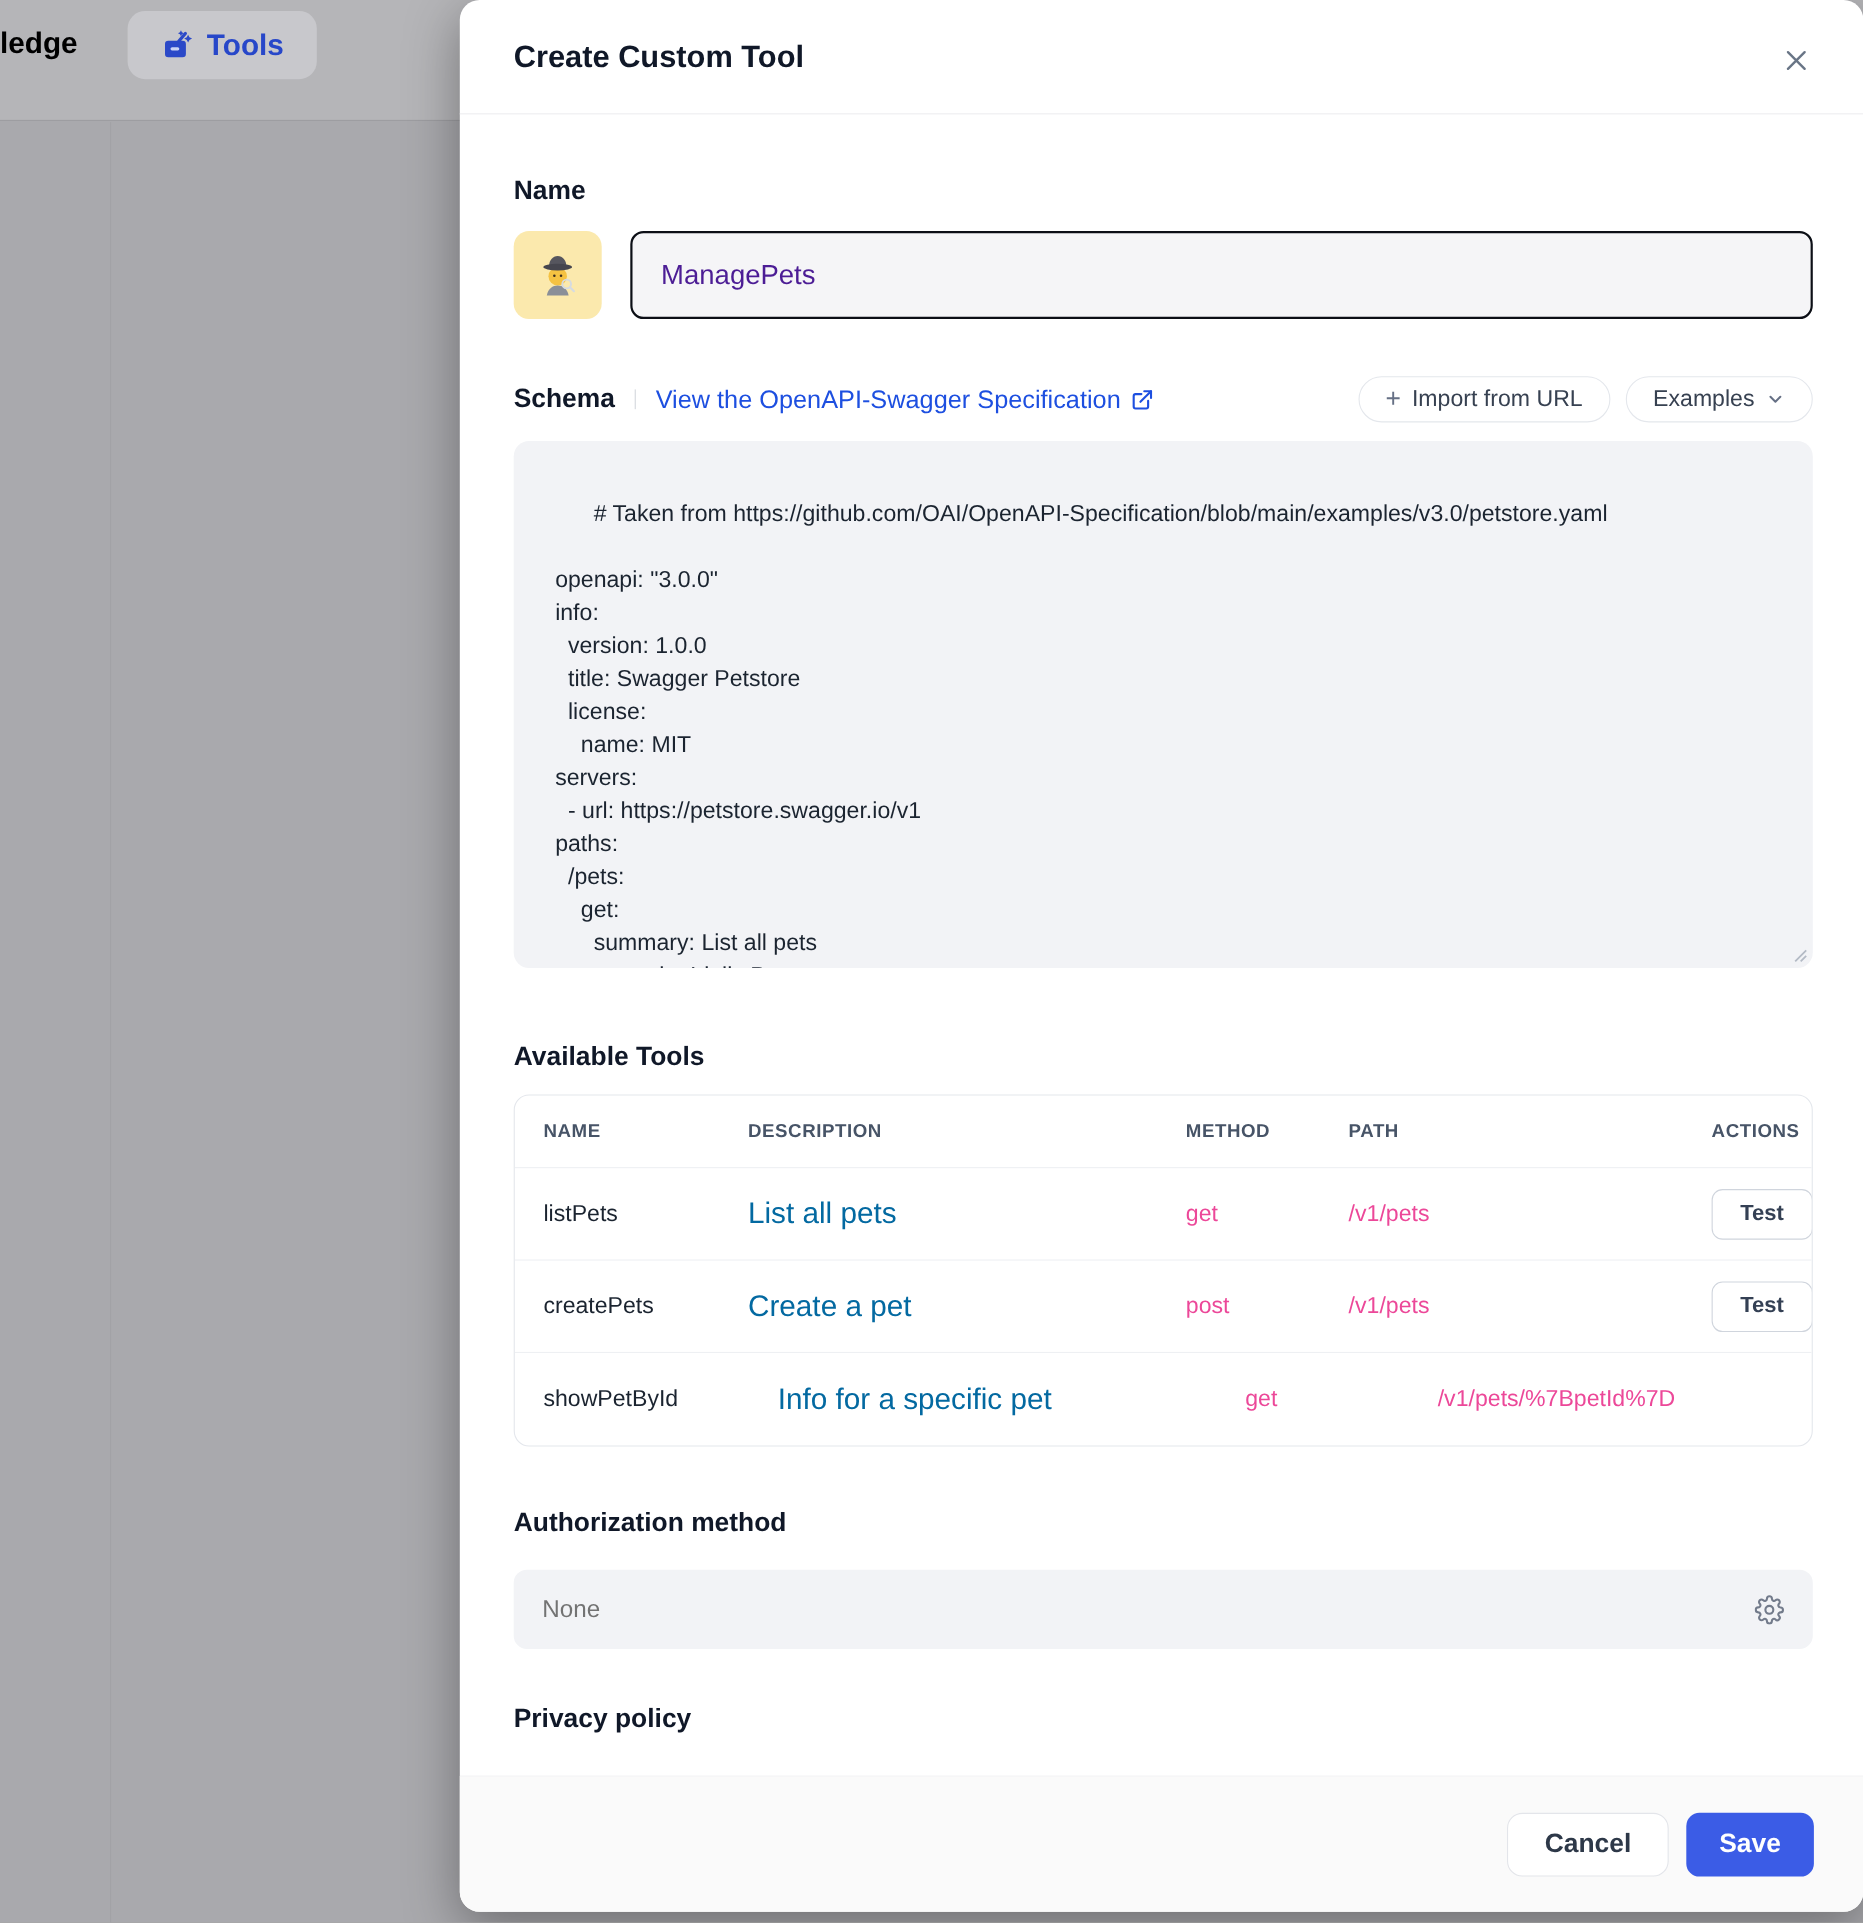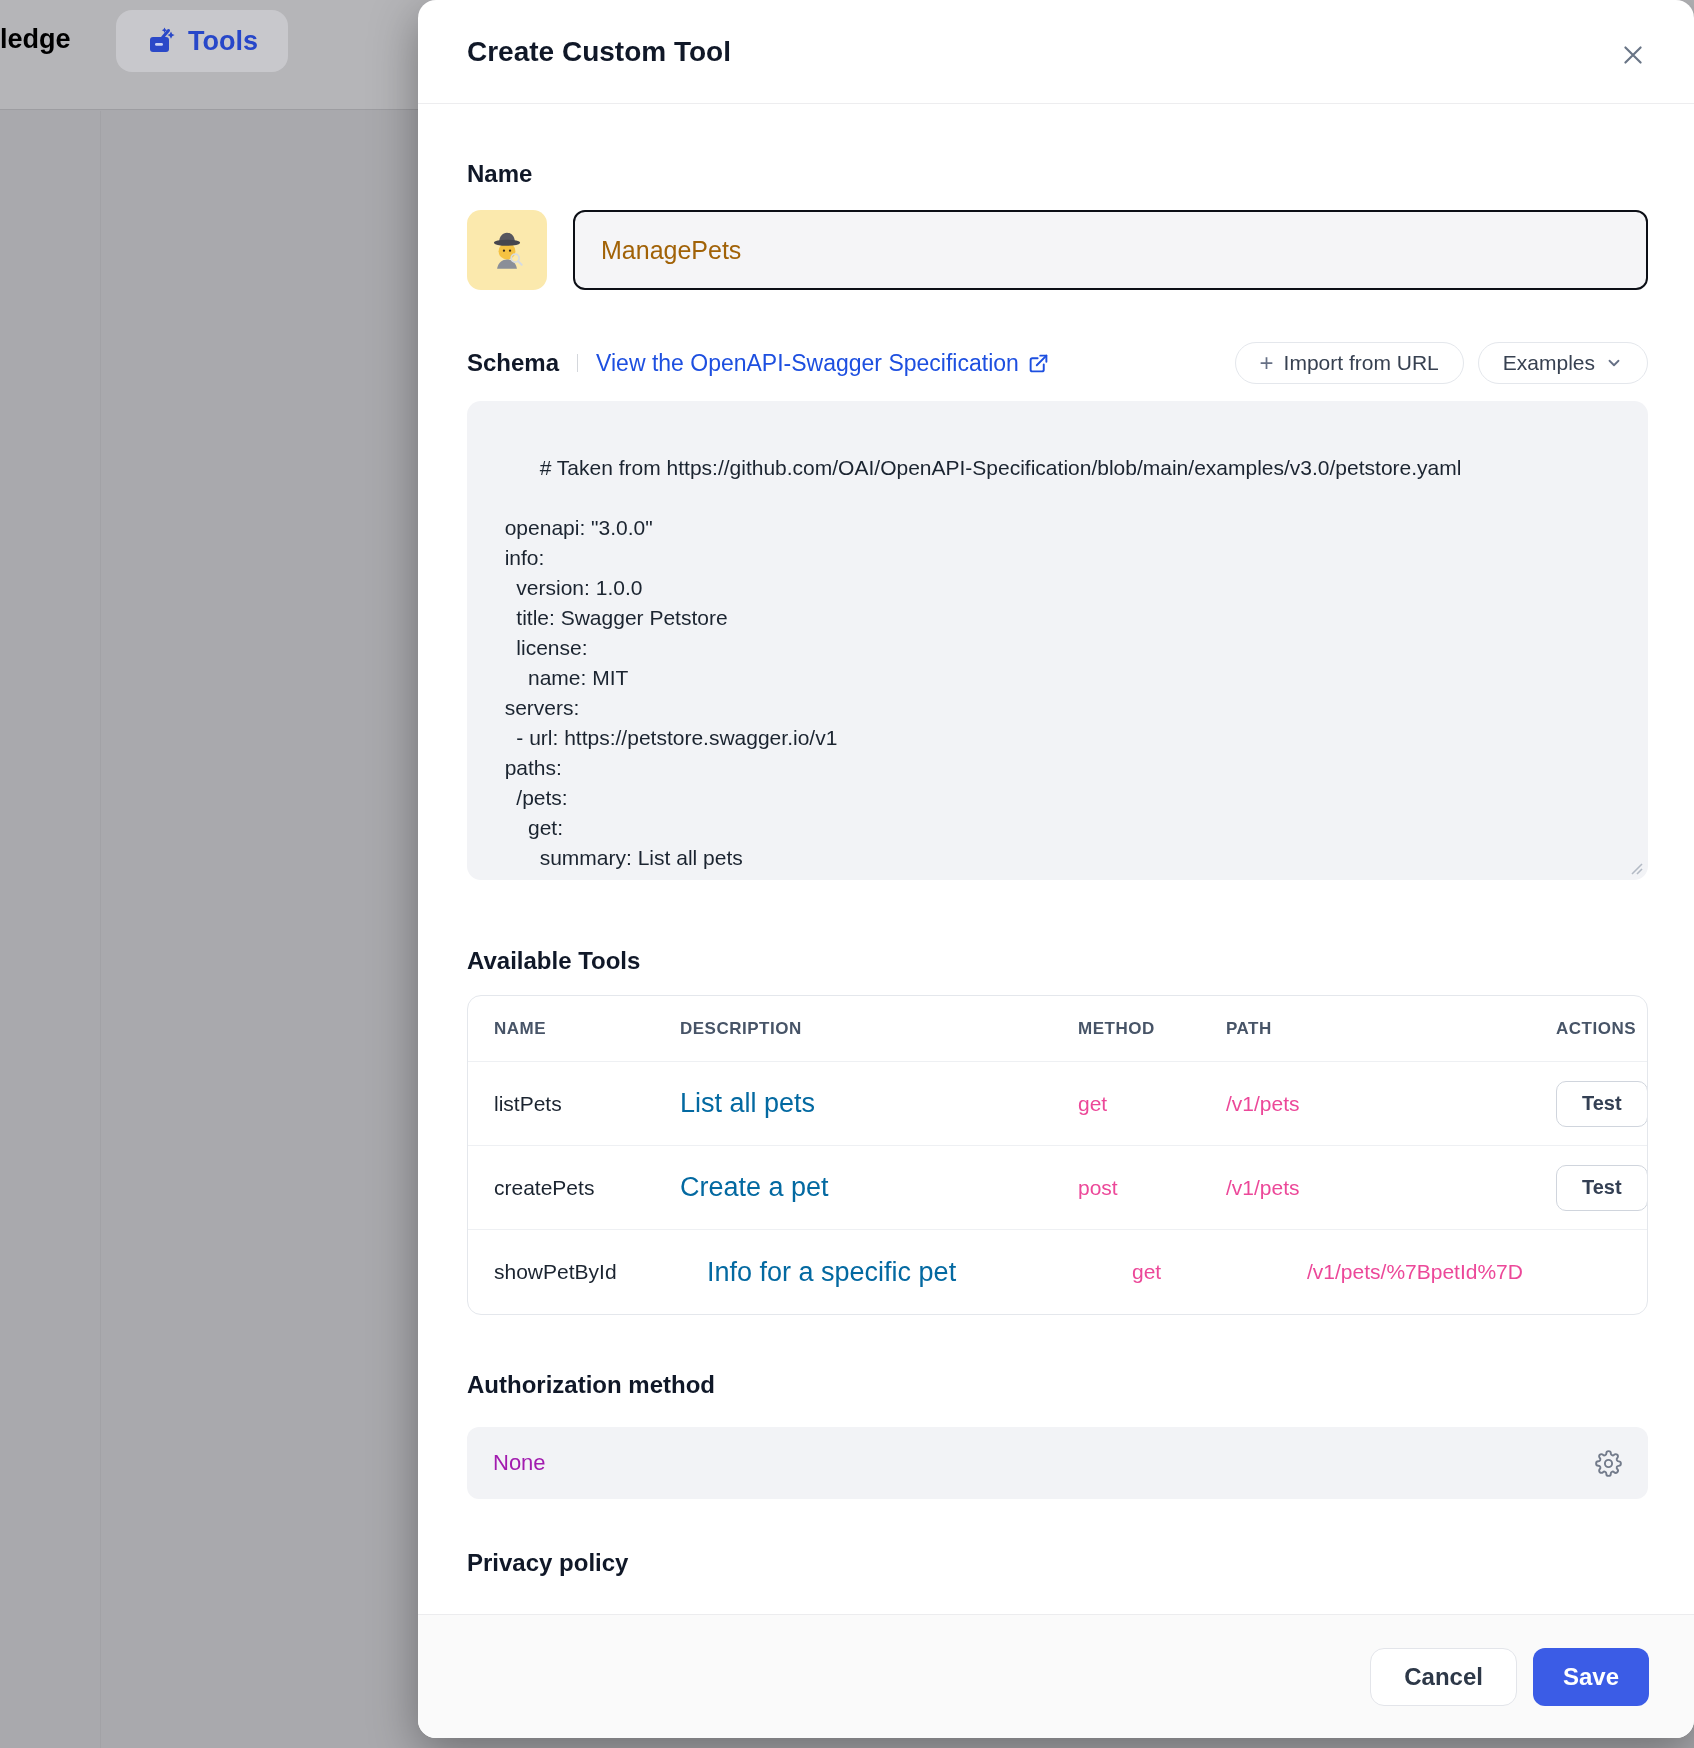--- a/index.html
+++ b/index.html
@@ -19,21 +19,21 @@
   .modal-title { position: absolute; left: 49px; top: 36px; font-size: 28px; font-weight: 700; color: #101828; }
   .close-btn { position: absolute; right: 42px; top: 36px; width: 38px; height: 38px; display: flex; align-items: center; justify-content: center; background: none; border: none; cursor: pointer; padding: 0; }
 
   .modal-body { position: absolute; left: 49px; right: 46px; top: 112px; }
 
   .section-heading { font-size: 24px; font-weight: 700; color: #101828; }
   .name-label { margin-top: 48px; }
 
   .name-row { margin-top: 22px; display: flex; align-items: center; }
   .avatar { width: 80px; height: 80px; border-radius: 14px; background: #fbe9ad; display: flex; align-items: center; justify-content: center; cursor: pointer; flex: none; }
-  .name-input { flex: 1; margin-left: 26px; height: 80px; border: 2.5px solid #0c0f16; border-radius: 12px; background: #f5f5f7; font-size: 25px; color: #a16207; padding: 0 26px; font-family: inherit; outline: none; }
+  .name-input { flex: 1; margin-left: 26px; height: 80px; border: 2.5px solid #0c0f16; border-radius: 12px; background: #f5f5f7; font-size: 25px; color: #4c1d95; padding: 0 26px; font-family: inherit; outline: none; }
 
   .schema-row { margin-top: 52px; display: flex; align-items: center; }
   .vdivider { width: 1px; height: 18px; background: #d4d7dc; margin: 0 18px; }
   .spec-link { display: flex; align-items: center; gap: 9px; color: #1d4fe0; font-size: 23px; cursor: pointer; text-decoration: none; }
   .btn-outline { height: 42px; border: 1px solid #e4e7ec; background: #fff; border-radius: 21px; display: flex; align-items: center; gap: 10px; padding: 0 24px; font-size: 21px; color: #374151; font-weight: 500; cursor: pointer; font-family: inherit; }
   .import-btn { margin-left: auto; }
   .examples-btn { margin-left: 14px; }
   .plus-glyph { font-size: 24px; color: #667085; font-weight: 400; line-height: 1; }
 
   .schema-box { position: relative; margin-top: 17px; height: 479px; background: #f2f3f6; border-radius: 14px; padding: 22px 26px; font-size: 21px; line-height: 30px; color: #1b2430; white-space: pre; overflow: hidden; cursor: text; }
@@ -47,21 +47,21 @@
   .t-body { height: 84px; border-bottom: 1px solid #eef0f3; }
   .t-body:last-child { border-bottom: none; gap: 27px; }
   .cell-name { font-size: 21px; color: #1b2430; }
   .cell-desc { font-size: 27px; color: #0369a1; }
   .cell-method, .cell-path { font-size: 21px; color: #ec4899; }
   .test-btn { justify-self: end; height: 46px; padding: 0 25px; border: 1px solid #d0d5dd; border-radius: 10px; background: #fff; font-size: 20px; font-weight: 600; color: #344054; cursor: pointer; font-family: inherit; }
   .th-actions { justify-self: end; }
 
   .auth-heading { margin-top: 56px; }
   .none-box { margin-top: 28px; height: 72px; background: #f2f3f6; border-radius: 12px; display: flex; align-items: center; padding: 0 26px; cursor: pointer; }
-  .none-label { font-size: 22px; color: #a21caf; }
+  .none-label { font-size: 22px; color: #737373; }
   .gear-wrap { margin-left: auto; display: flex; align-items: center; cursor: pointer; }
 
   .privacy-heading { margin-top: 50px; }
 
   .modal-footer { position: absolute; left: 0; right: 0; bottom: 0; height: 124px; background: #fafafa; border-top: 1px solid #ececee; border-radius: 0 0 18px 18px; display: flex; align-items: center; justify-content: flex-end; padding-right: 45px; gap: 16px; }
   .cancel-btn { height: 58px; padding: 0 33px; background: #fff; border: 1px solid #e3e5ea; border-radius: 14px; font-size: 24px; font-weight: 600; color: #2d3848; cursor: pointer; font-family: inherit; }
   .save-btn { height: 58px; padding: 0 30px; background: #3b5ce6; border: none; border-radius: 12px; font-size: 24px; font-weight: 600; color: #fff; cursor: pointer; font-family: inherit; }
 </style>
 </head>
 <body>

